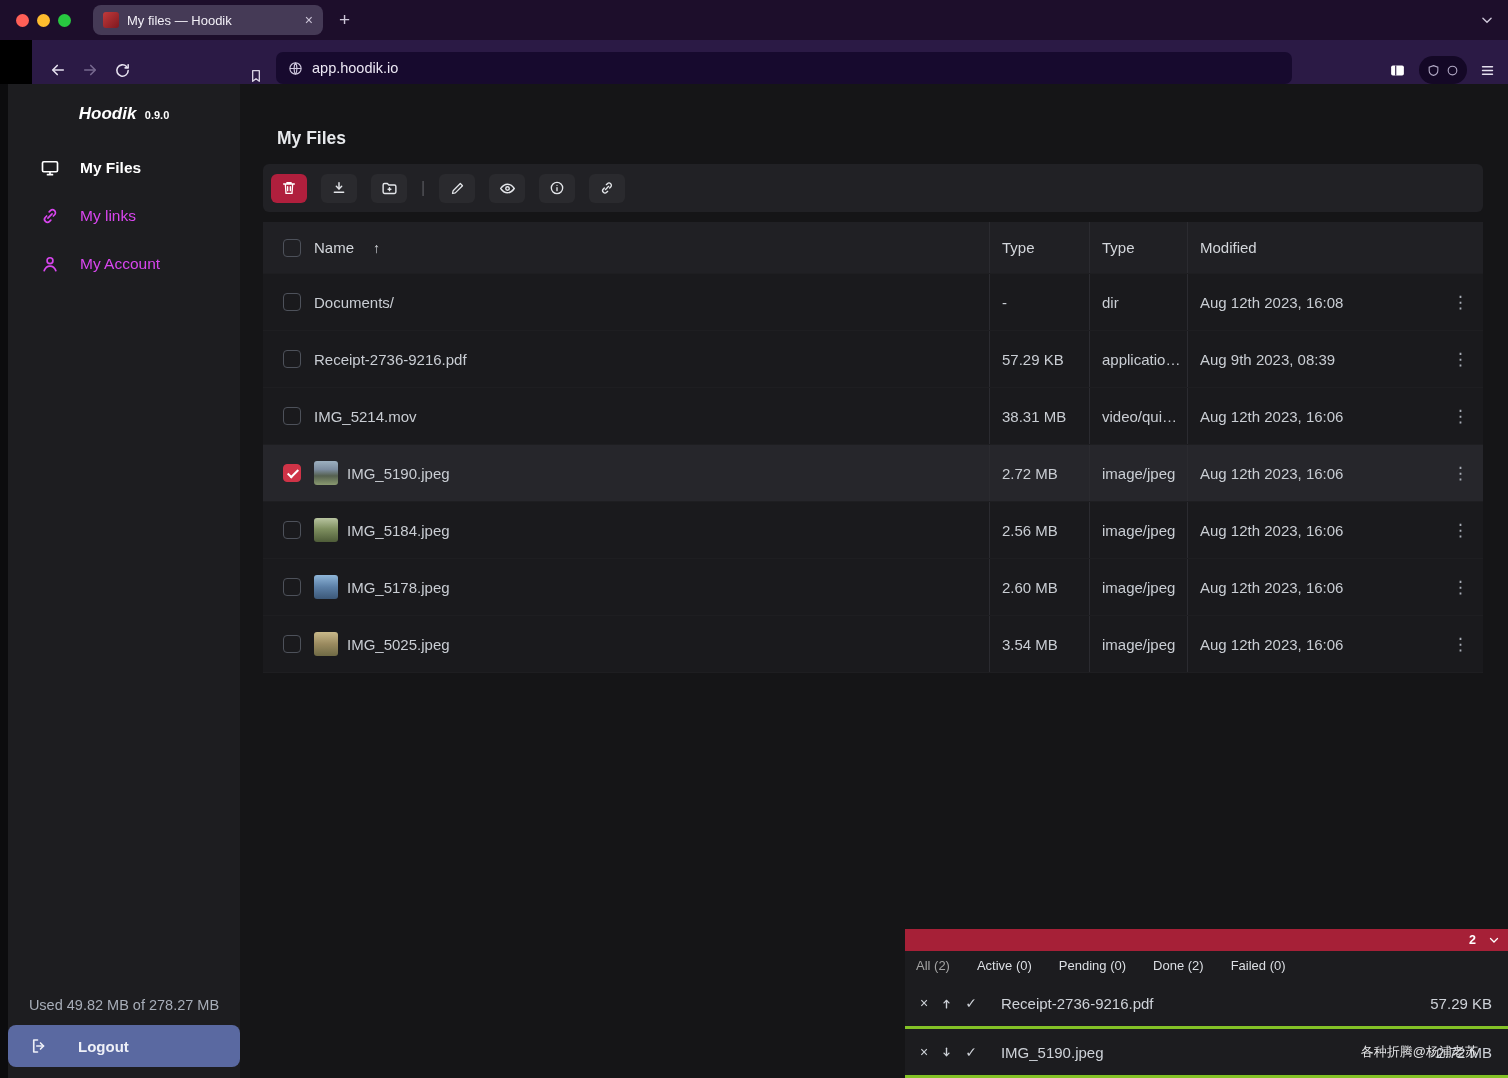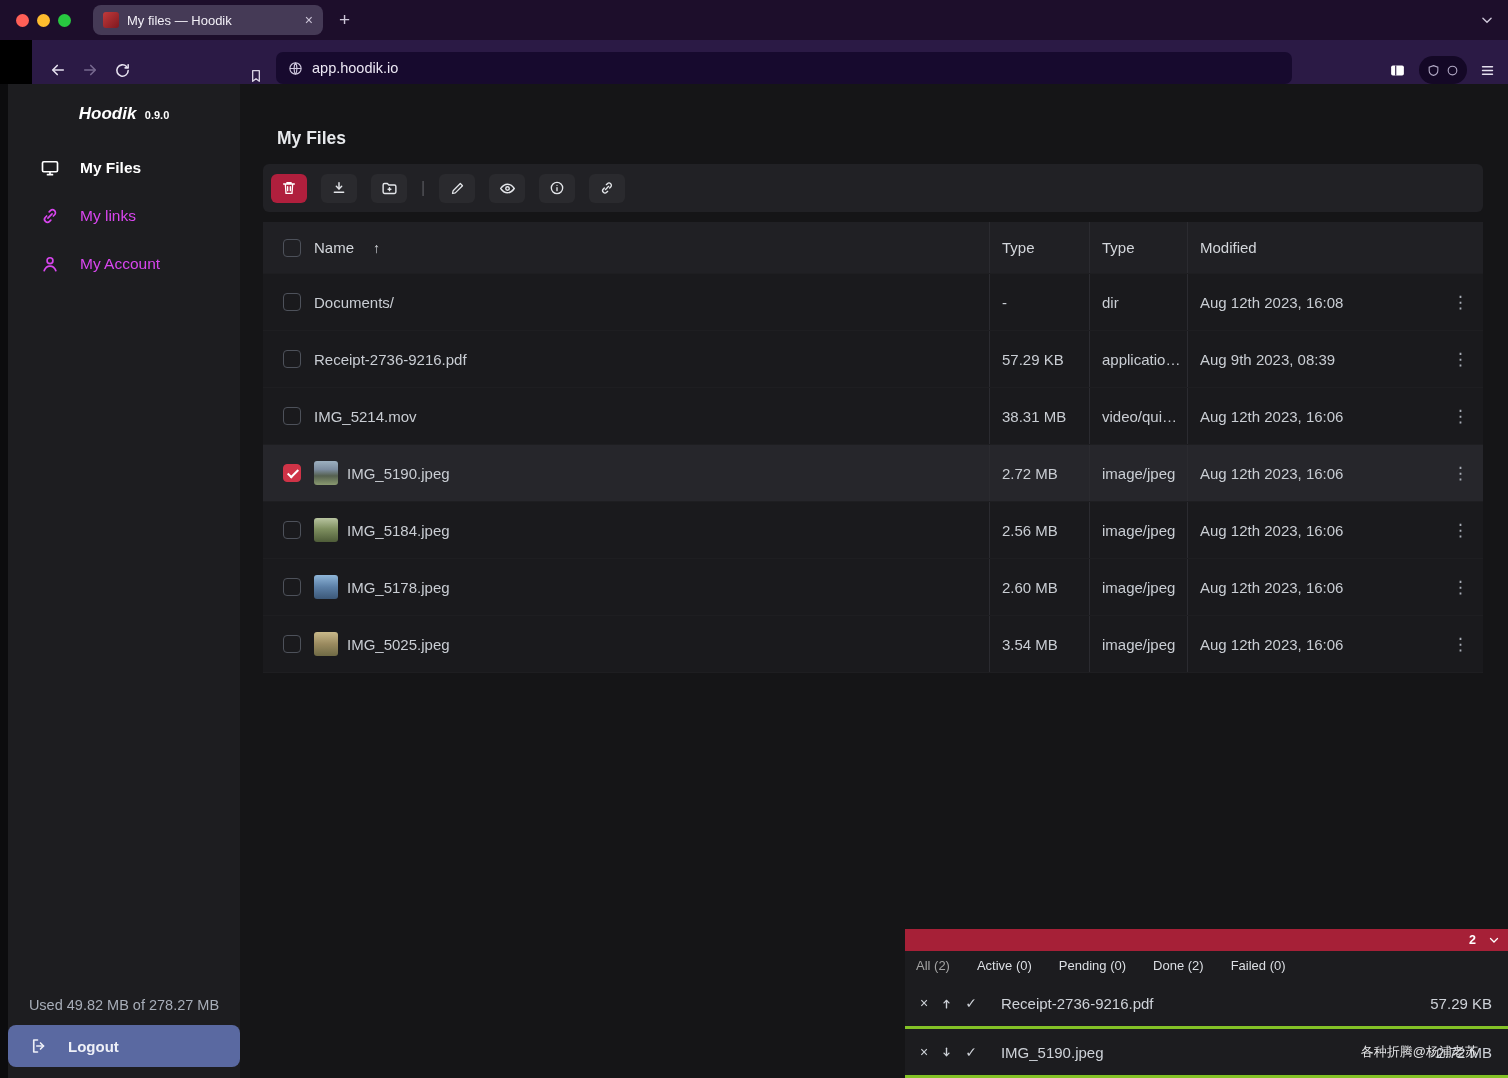--- a/index.html
+++ b/index.html
@@ -41,21 +41,21 @@
   .brand-name { font-size:17px; font-weight:700;font-style:italic; }
   .brand-ver { font-size:11px; font-weight:700; margin-left:4px; }
   .side-nav { margin-top:20px; display:flex; flex-direction:column; }
   .side-item { height:48px; display:flex; align-items:center; padding-left:32px; gap:20px;
     color:#d946ef; font-size:15.5px; cursor:default; }
   .side-item .ic { display:flex; }
   .side-item.active { color:#ffffff; font-weight:700; }
   .side-spacer { flex:1; }
   .usage { text-align:center; color:#a7adb8; font-size:14.5px; margin-bottom:12px; }
   .logout-btn { margin:0 0 11px 0; height:42px; border-radius:8px; background:#5a69a1;
-    display:flex; align-items:center; padding-left:22px; gap:20px; color:#eef0f7;
+    display:flex; align-items:center; padding-left:22px; gap:30px; color:#eef0f7;
     font-weight:700; font-size:15px; }
 
   .main { flex:1; background:#151517; display:flex; flex-direction:column; position:relative; }
   .searchbar { height:41px; flex:0 0 41px; display:flex; align-items:center; padding:0 24px 0 26px;
     gap:10px; background:#18181a; border-bottom:1px solid #232326; color:#b8bec8; font-size:15px; }
   .searchbar .sp { flex:1; }
   .lock { color:#ced3da; display:flex; }
 
   .content { padding:0 25px 0 23px; }
   .page-title { margin:44px 0 0 14px; font-size:17.5px; font-weight:600; color:#e7e9ec; }

